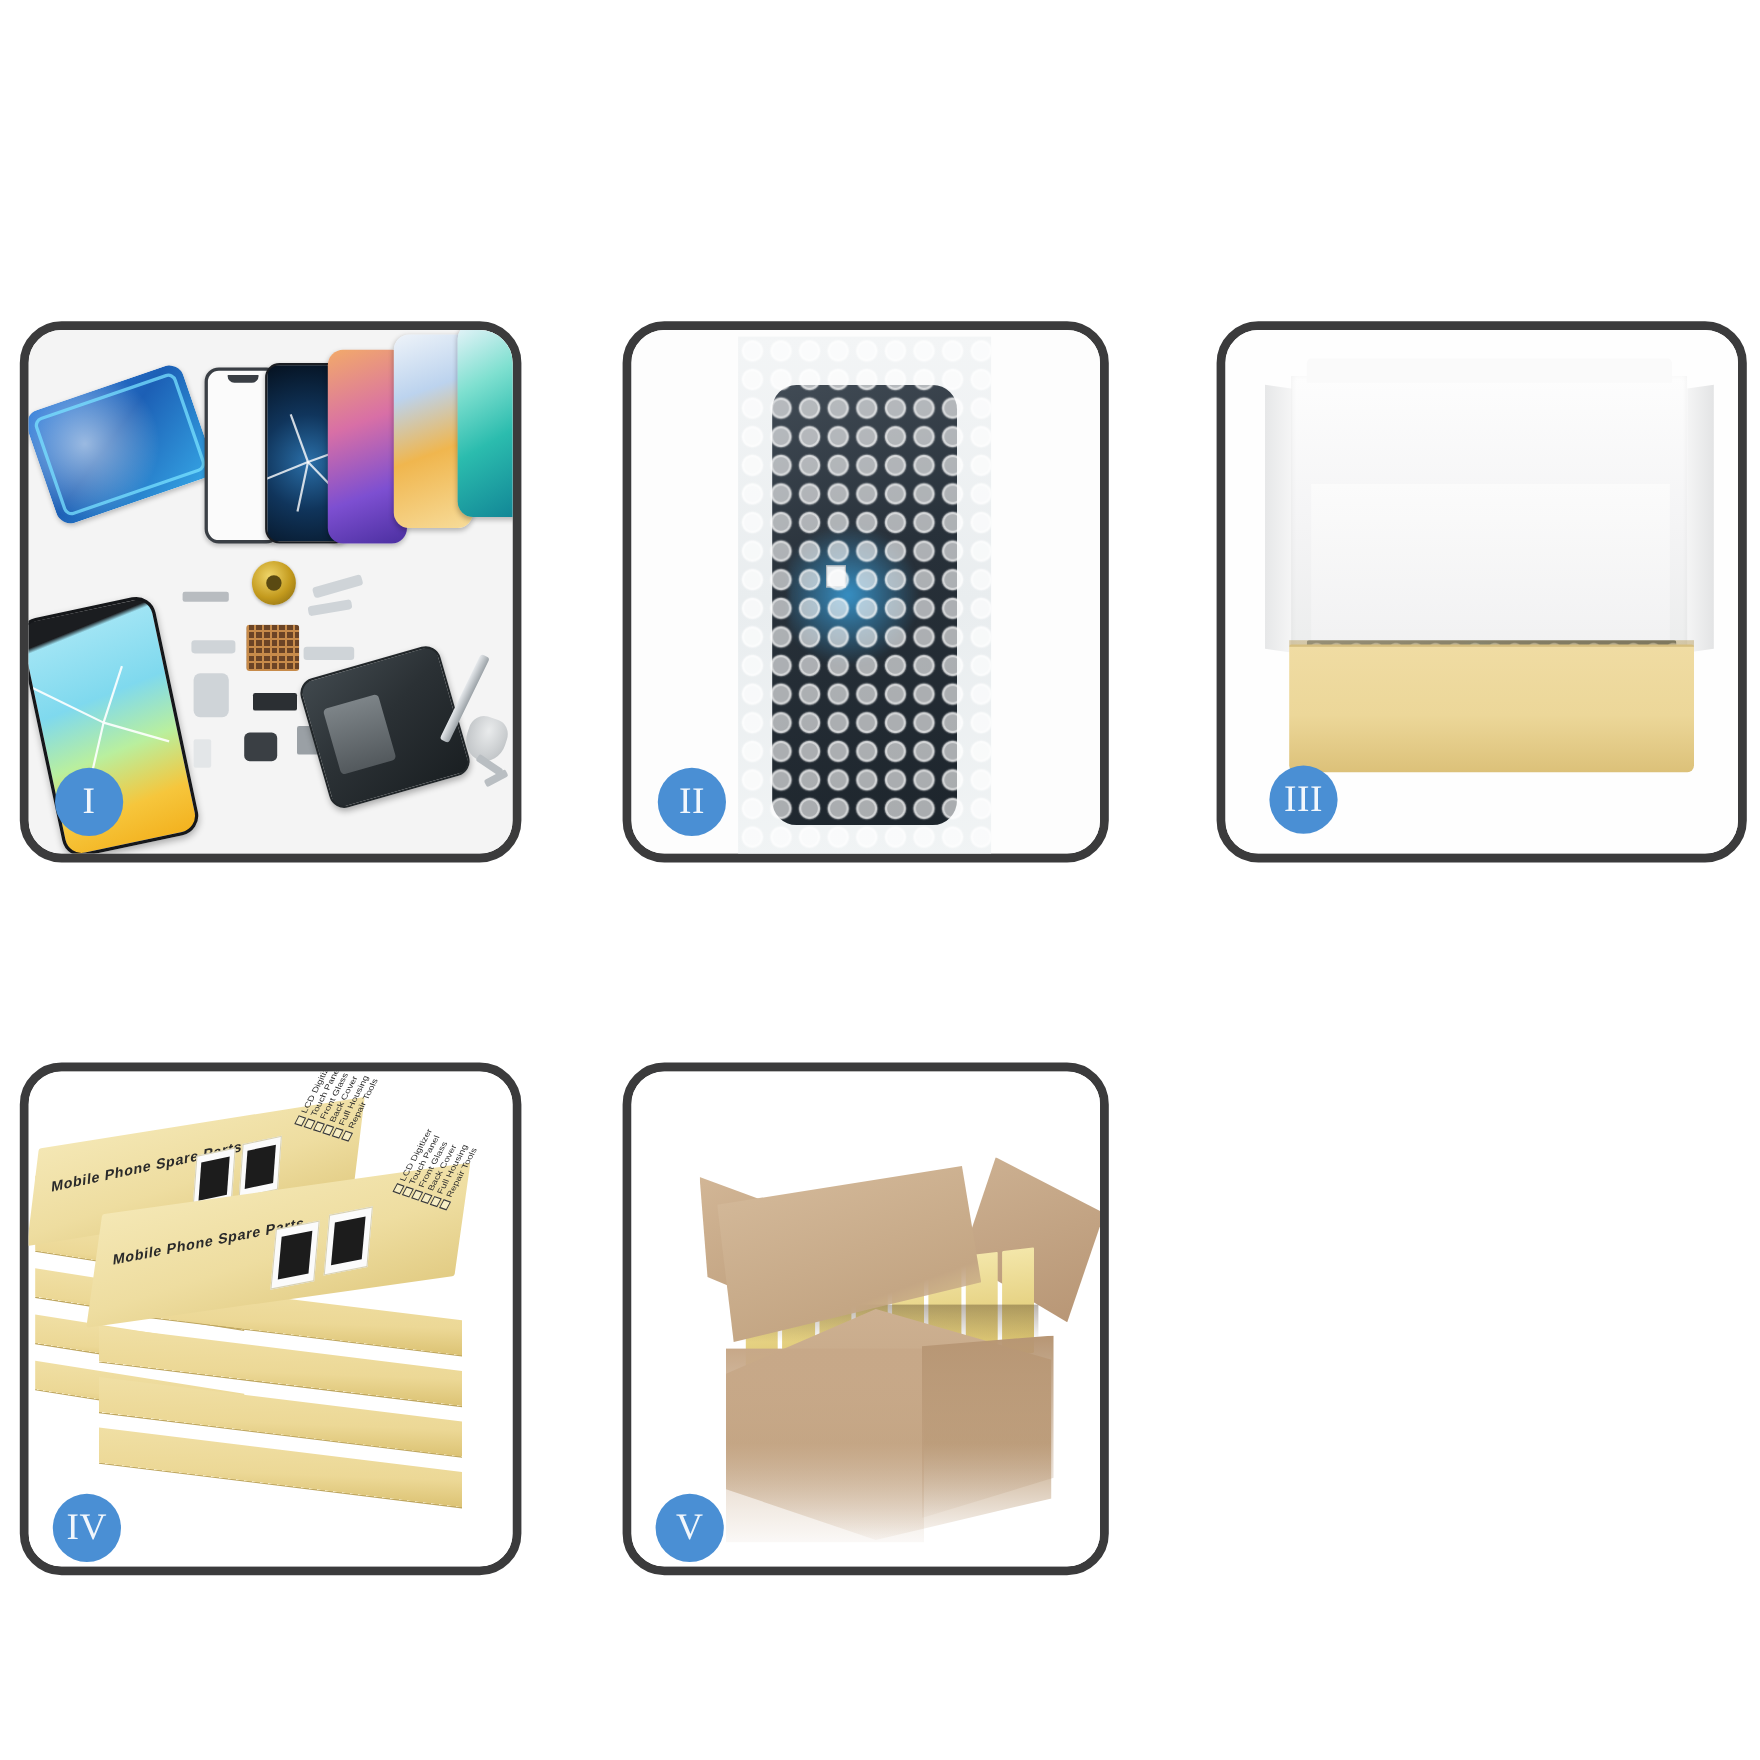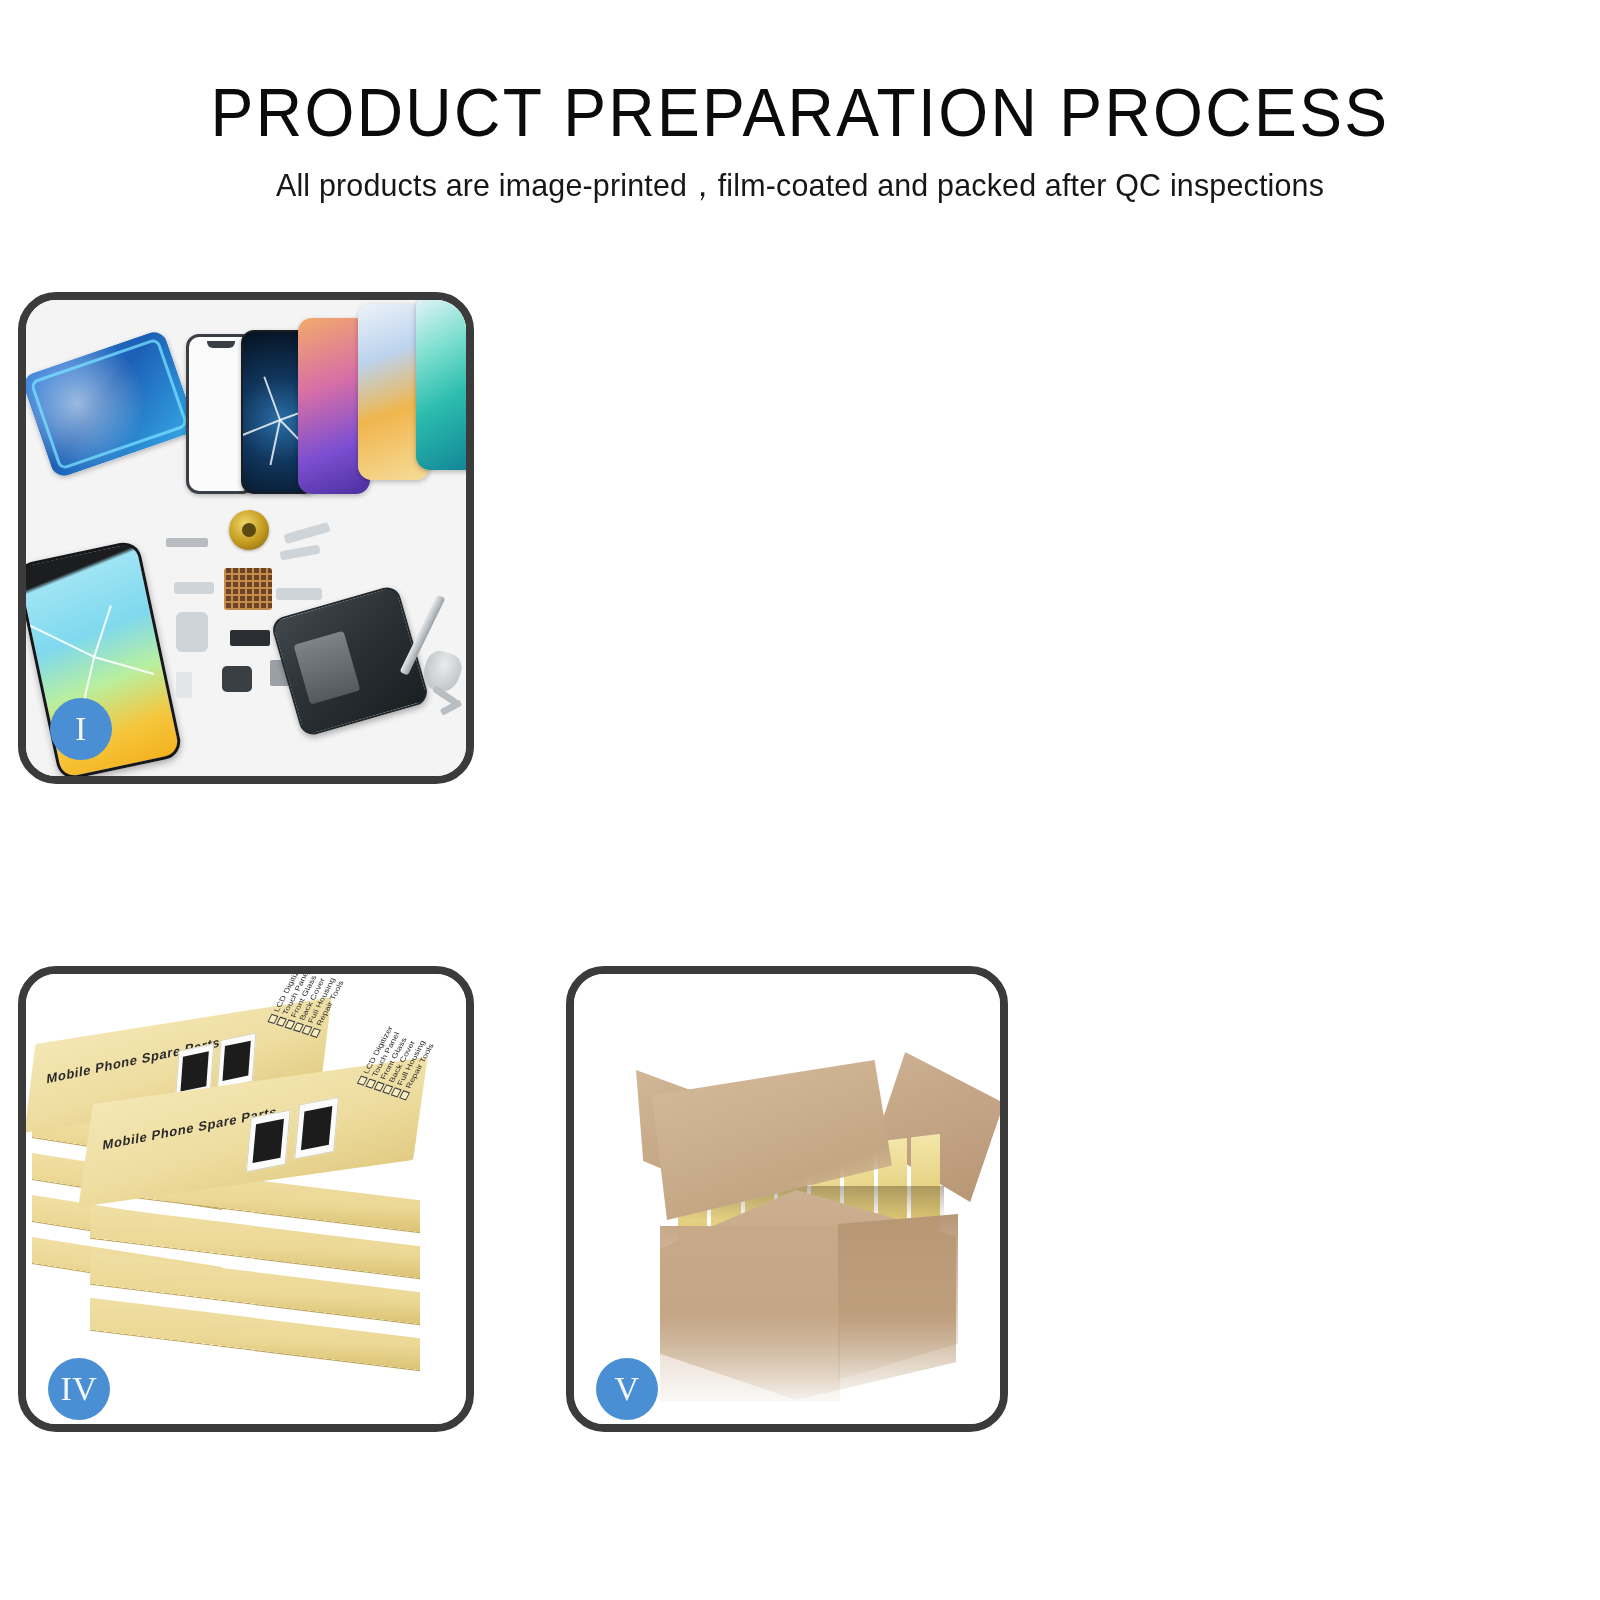--- a/index.html
+++ b/index.html
@@ -340,24 +340,20 @@
     position:absolute;left:58px;top:60px;width:360px;height:340px;
     background:radial-gradient(ellipse at 60% 45%,rgba(235,238,242,.6),rgba(255,255,255,0) 70%);
     z-index:-1;
   }
 </style>
 </head>
 <body>
 
 <div class="page">
 
-  <div class="header">
-    <h1 class="title">PRODUCT PREPARATION PROCESS</h1>
-    <p class="subtitle">All products are image-printed，film-coated and packed after QC inspections</p>
-  </div>
 
   <div class="grid">
 
     <div class="panel p1">
       <div class="scene">
         <div class="ph tilt1"></div>
         <div class="glass"></div>
         <div class="scr-crack">
           <div class="crk" style="transform:rotate(12deg)"></div>
           <div class="crk" style="transform:rotate(-44deg)"></div>
@@ -390,21 +386,48 @@
         <div class="tool"></div>
         <div class="brush"></div>
         <div class="chip" style="left:406px;top:392px;width:26px;height:7px;background:#b9bec2;transform:rotate(34deg);"></div>
         <div class="chip" style="left:414px;top:404px;width:22px;height:7px;background:#b9bec2;transform:rotate(-28deg);"></div>
       </div>
       <div class="badge">
         <span>I</span>
       </div>
     </div>
 
-
+    <div class="panel p2">
+      <div class="scene">
+        <div class="bubble-sleeve">
+          <div class="bw-inner"></div>
+          <div class="bw-blue"></div>
+          <div class="bw-label"></div>
+          <div class="bw-dots"></div>
+          <div class="bw-rings"></div>
+        </div>
+      </div>
+      <div class="badge">
+        <span>II</span>
+      </div>
+    </div>
+
+    <div class="panel p3">
+      <div class="scene">
+        <div class="mailer-flapL"></div>
+        <div class="mailer-flapR"></div>
+        <div class="mailer-lid"></div>
+        <div class="mailer-foam"></div>
+        <div class="mailer-inner"></div>
+        <div class="mailer-tray"></div>
+      </div>
+      <div class="badge">
+        <span>III</span>
+      </div>
+    </div>
 
     <div class="panel p4">
       <div class="scene stack">
 
         <div class="gbox" style="left:6px;top:110px;width:190px;height:26px;transform:skewY(9deg);"></div>
         <div class="gbox" style="left:6px;top:152px;width:190px;height:26px;transform:skewY(9deg);"></div>
         <div class="gbox" style="left:6px;top:194px;width:190px;height:26px;transform:skewY(9deg);"></div>
         <div class="gbox" style="left:6px;top:236px;width:190px;height:26px;transform:skewY(9deg);"></div>
         <div class="gbox" style="left:6px;top:278px;width:190px;height:26px;transform:skewY(9deg);"></div>
 

